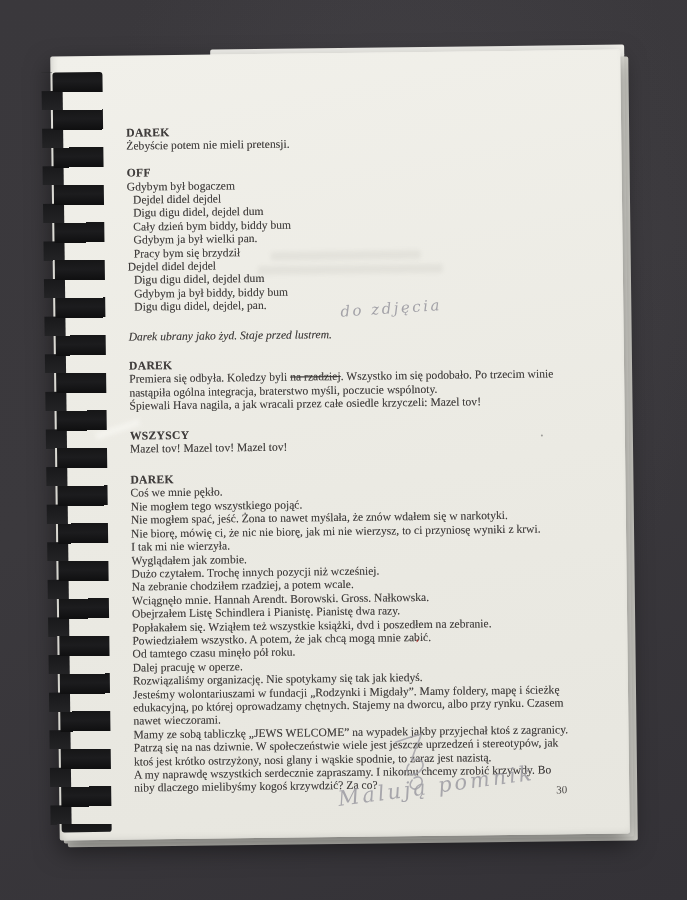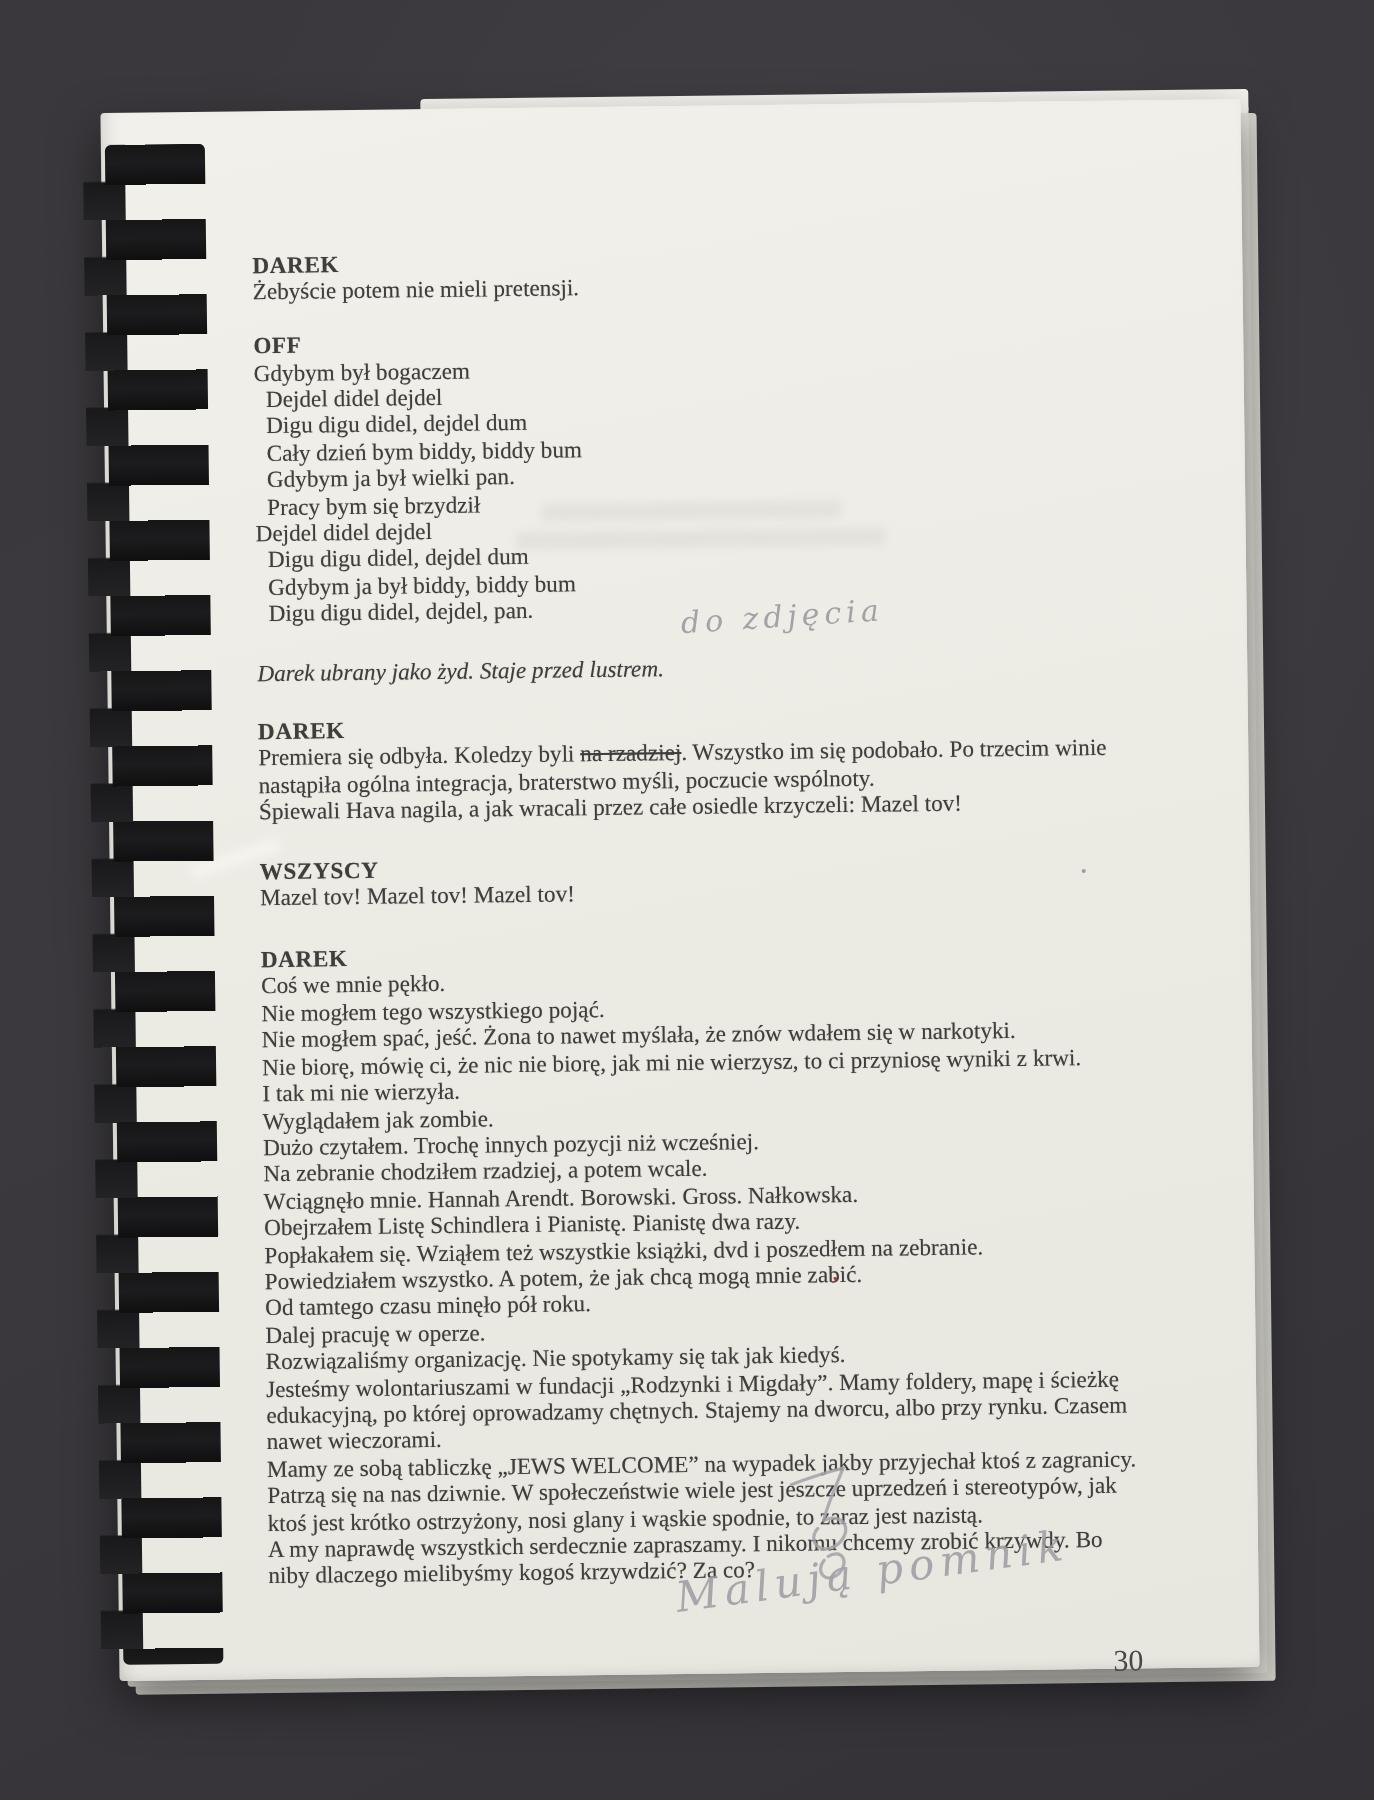--- a/index.html
+++ b/index.html
@@ -44,21 +44,21 @@
     text-shadow:0 0 .5px rgba(64,61,60,.45);
   }
   .line{white-space:nowrap;}
   .heading{font-weight:bold;letter-spacing:.3px;}
   .ind{padding-left:6px;}
   .stage{font-style:italic;margin-top:3px;}
   .gap{height:13.4px;}
   .struck{text-decoration:line-through;}
   .mt2{margin-top:2px;} .mt3{margin-top:3px;} .mt4{margin-top:4px;}
   .page-number{
-    position:absolute;left:497px;top:773px;font-size:15px;color:#4a4746;
+    position:absolute;left:497px;top:733px;font-size:11px;color:#4a4746;
   }
   
   .handwriting{
     position:absolute;font-family:"DejaVu Serif",serif;font-style:italic;
     color:#9c9ba2;white-space:nowrap;
   }
   .note-photo{left:287px;top:247px;font-size:15px;letter-spacing:2.5px;transform:rotate(-3deg);opacity:.9;}
   .note-monument{left:278px;top:722px;font-size:21px;letter-spacing:3px;transform:rotate(-7deg);opacity:.85;}
   .doodle{position:absolute;left:333px;top:680px;z-index:2;}
   .red-mark{

